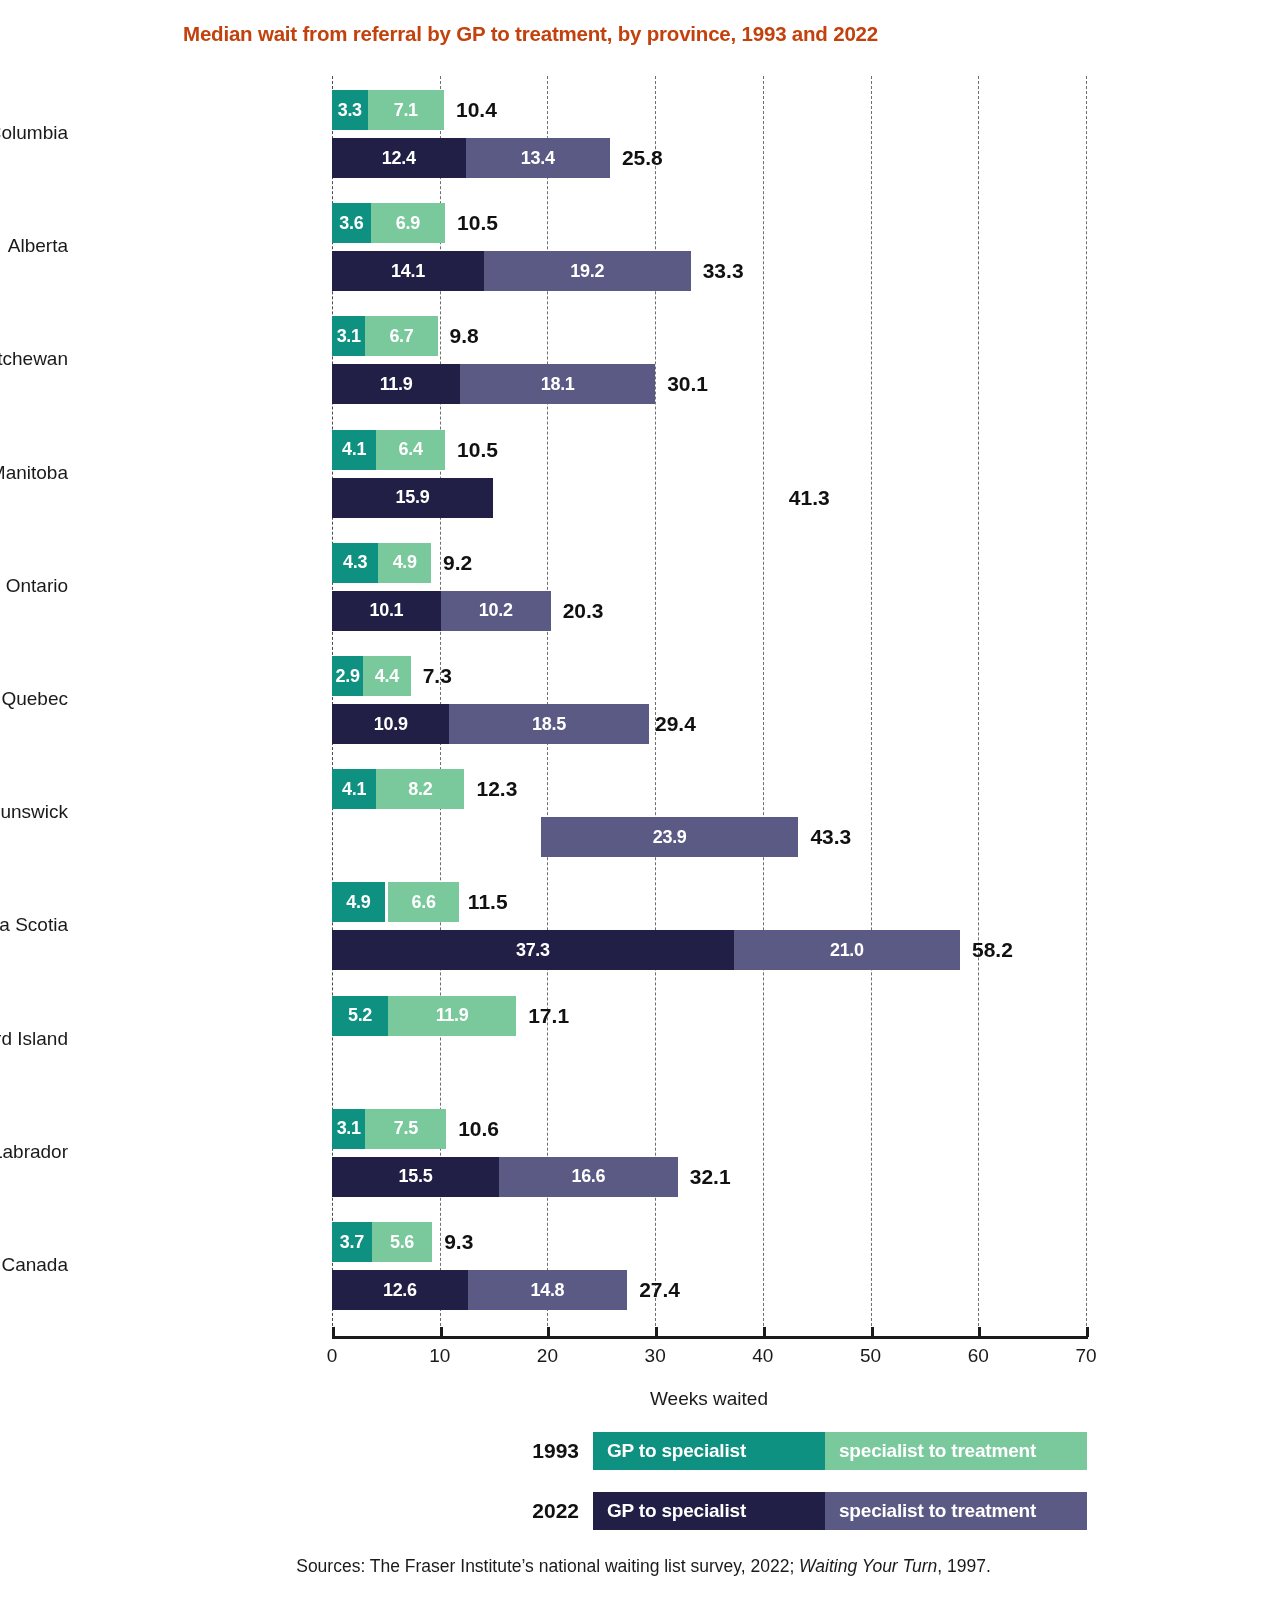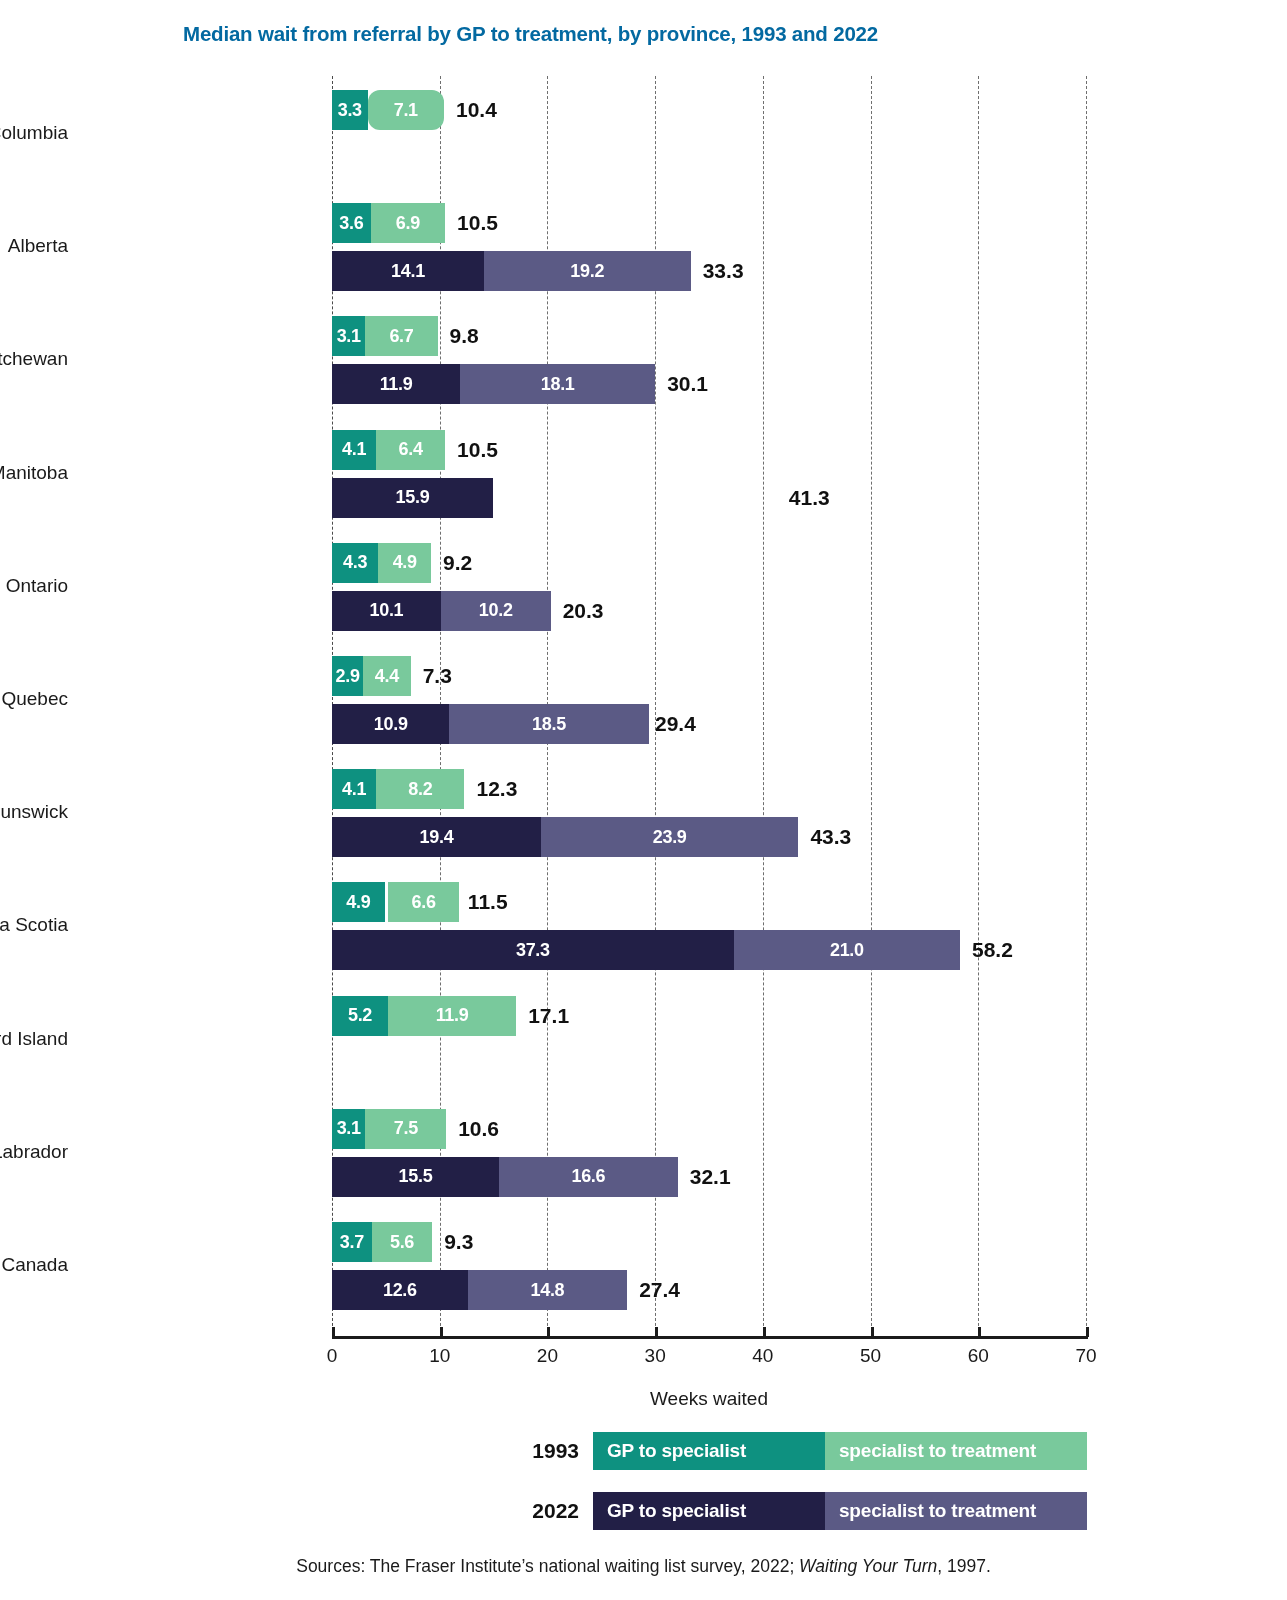--- a/index.html
+++ b/index.html
@@ -13,21 +13,21 @@
   }
   #chart-root{position:absolute;inset:0;}
 
   
   .chart-title{
     position:absolute;
     left:183px; top:22px;
     font-size:20.5px;
     font-weight:bold;
     letter-spacing:-0.2px;
-    color:#0369a1;
+    color:#c2410c;
     white-space:nowrap;
   }
 
   
   .plot{
     position:absolute;
     left:332px;
     top:76px;
     width:754px;      
     height:1260px;
@@ -147,22 +147,27 @@
         <div class="gridline" style="left: 430.857px;"></div>
         <div class="gridline" style="left: 538.571px;"></div>
         <div class="gridline" style="left: 646.286px;"></div>
         <div class="gridline" style="left: 754px;"></div>
       </div>
     <div id="groups">
         <div class="group" style="top: 14px; height: 88px;">
           <div class="cat-label" style="top: 32px;">British Columbia</div>
           <div class="row" style="top: 0px; width: 754px;">
             <div class="seg" style="left: 0px; width: 35.5457px; background: rgb(14, 145, 128);">3.3</div>
-            <div class="seg" style="left: 35.5457px; width: 76.4771px; background: rgb(121, 201, 156); border-radius: 12px;">7.1</div>
+            <div class="seg" style="left: 35.5457px; width: 76.4771px; background: rgb(121, 201, 156);">7.1</div>
             <div class="total" style="left: 124.023px;">10.4</div>
+          </div>
+          <div class="row" style="top: 48px; width: 754px;">
+            <div class="seg" style="left: 0px; width: 133.566px; background: rgb(34, 31, 70);">12.4</div>
+            <div class="seg" style="left: 133.566px; width: 144.337px; background: rgb(91, 90, 133);">13.4</div>
+            <div class="total" style="left: 289.903px;">25.8</div>
           </div>
         </div>
         <div class="group" style="top: 127.2px; height: 88px;">
           <div class="cat-label" style="top: 32px;">Alberta</div>
           <div class="row" style="top: 0px; width: 754px;">
             <div class="seg" style="left: 0px; width: 38.7771px; background: rgb(14, 145, 128);">3.6</div>
             <div class="seg" style="left: 38.7771px; width: 74.3229px; background: rgb(121, 201, 156);">6.9</div>
             <div class="total" style="left: 125.1px;">10.5</div>
           </div>
           <div class="row" style="top: 48px; width: 754px;">
@@ -223,21 +228,20 @@
           </div>
         </div>
         <div class="group" style="top: 693.2px; height: 88px;">
           <div class="cat-label" style="top: 32px;">New Brunswick</div>
           <div class="row" style="top: 0px; width: 754px;">
             <div class="seg" style="left: 0px; width: 44.1629px; background: rgb(14, 145, 128);">4.1</div>
             <div class="seg" style="left: 44.1629px; width: 88.3257px; background: rgb(121, 201, 156);">8.2</div>
             <div class="total" style="left: 144.489px;">12.3</div>
           </div>
           <div class="row" style="top: 48px; width: 754px;">
-            <div class="seg" style="left: 0px; width: 208.966px; background: rgb(34, 31, 70);">19.4</div>
             <div class="seg" style="left: 208.966px; width: 257.437px; background: rgb(91, 90, 133);">23.9</div>
             <div class="total" style="left: 478.403px;">43.3</div>
           </div>
         </div>
         <div class="group" style="top: 806.4px; height: 88px;">
           <div class="cat-label" style="top: 32px;">Nova Scotia</div>
           <div class="row" style="top: 0px; width: 754px;">
             <div class="seg" style="left: 0px; width: 52.78px; background: rgb(14, 145, 128);">4.9</div>
             <div class="seg" style="left: 56px; width: 71.0914px; background: rgb(121, 201, 156); text-align: center;">6.6</div>
             <div class="total" style="left: 135.871px;">11.5</div>

